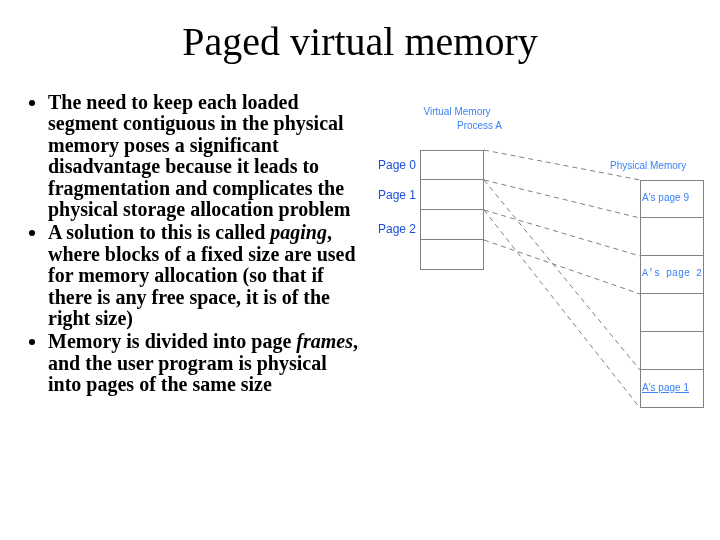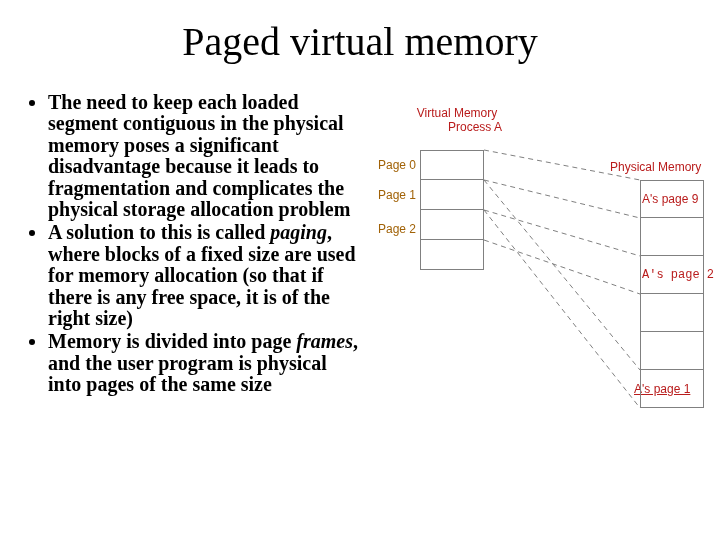--- a/index.html
+++ b/index.html
@@ -46,29 +46,29 @@
   .figure {
     position: absolute;
     left: 370px;
     top: 98px;
     width: 340px;
     height: 370px;
   }
   .fig-label {
     position: absolute;
     font-family: Arial, Helvetica, sans-serif;
-    font-size: 12px;
-    color: #b91c1c;
+    font-size: 10px;
+    color: #3b82f6;
     white-space: nowrap;
   }
   .row-label {
     position: absolute;
     font-family: Arial, Helvetica, sans-serif;
     font-size: 12px;
-    color: #a16207;
+    color: #1d4ed8;
     text-align: right;
     right: 0;
   }
   .vm-stack {
     position: absolute;
     left: 50px;
     top: 52px;
     width: 64px;
   }
   .pm-stack {
@@ -119,21 +119,21 @@
     <div class="fig-label" style="left:42px; top:8px; text-align:center; width:90px;">Virtual Memory</div>
     <div class="fig-label" style="left:42px; top:22px; text-align:right; width:90px;">Process A</div>
     <div class="fig-label" style="left:240px; top:62px;">Physical Memory</div>
 
     <div class="row-label" style="width:46px; left:0px; top:60px;">Page 0</div>
     <div class="row-label" style="width:46px; left:0px; top:90px;">Page 1</div>
     <div class="row-label" style="width:46px; left:0px; top:124px;">Page 2</div>
 
     <div class="fig-label" style="left:272px; top:94px;">A's page 9</div>
     <div class="fig-label" style="left:272px; top:170px;font-family:Liberation Mono, monospace;">A's page 2</div>
-    <div class="fig-label" style="left:264px; top:284px;text-decoration:underline;">A's page 1</div>
+    <div class="fig-label" style="left:272px; top:284px;text-decoration:underline;">A's page 1</div>
 
     <div class="vm-stack">
       <div class="cell vm-cell"></div>
       <div class="cell vm-cell"></div>
       <div class="cell vm-cell"></div>
       <div class="cell vm-cell"></div>
     </div>
 
     <div class="pm-stack">
       <div class="cell pm-cell"></div>

